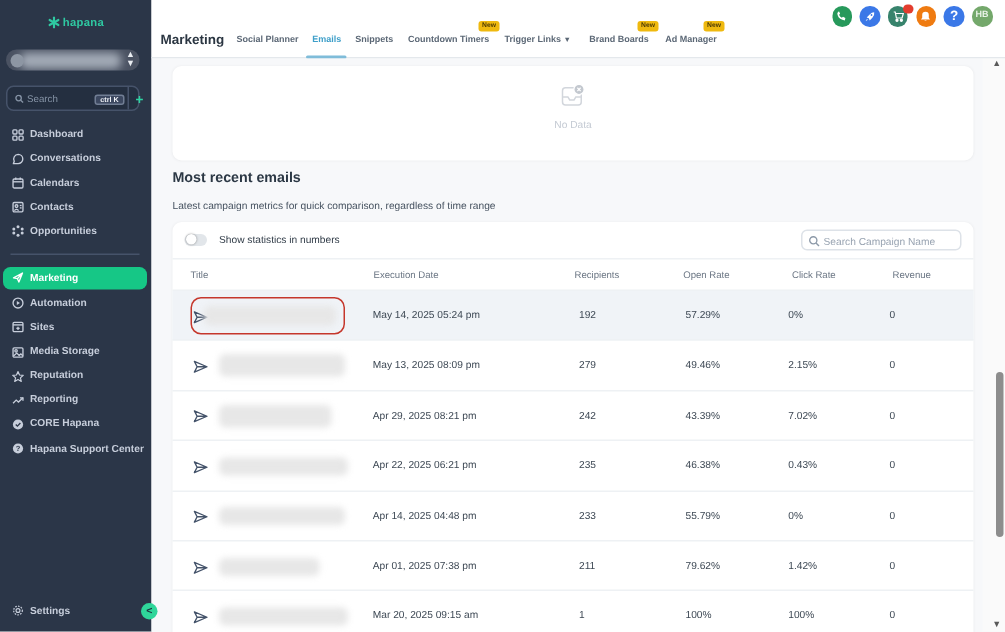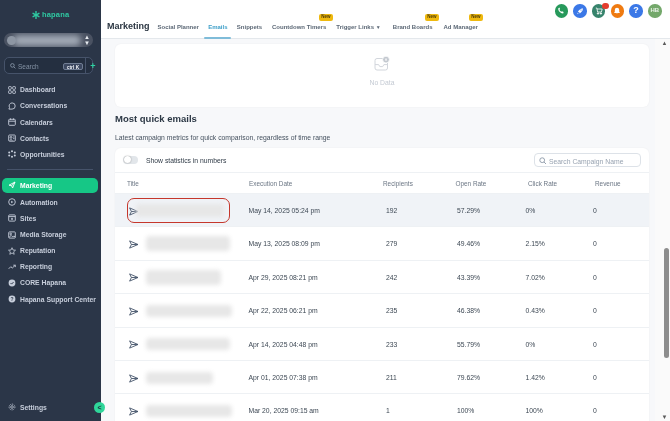--- a/index.html
+++ b/index.html
@@ -319,21 +319,21 @@
           <rect x="1" y="2.5" width="12.5" height="11.5" rx="2"></rect>
           <path d="M1 8.6 L4.6 8.6 L5.8 10.6 L8.7 10.6 L9.9 8.6 L13.5 8.6"></path>
         </g>
         <circle cx="12" cy="3.6" r="3.4" fill="#c3c8cf" stroke="#fff" stroke-width="0.8"></circle>
         <path d="M10.9 2.5 L13.1 4.7 M13.1 2.5 L10.9 4.7" stroke="#fff" stroke-width="0.8"></path>
       </svg>
       <div class="t">No Data</div>
     </div>
   </div>
 
-  <div id="h1">Most quick emails</div>
+  <div id="h1">Most recent emails</div>
   <div id="h2">Latest campaign metrics for quick comparison, regardless of time range</div>
 
   <div id="card2">
     <div id="toggle">
         <div class="knob"></div>
       </div>
     <div id="tlab">Show statistics in numbers</div>
     <div id="csearch">
       <svg width="8" height="8" viewBox="0 0 8 8">
           <circle cx="3.2" cy="3.2" r="2.4" fill="none" stroke="#8c99a8" stroke-width="0.9"></circle>

